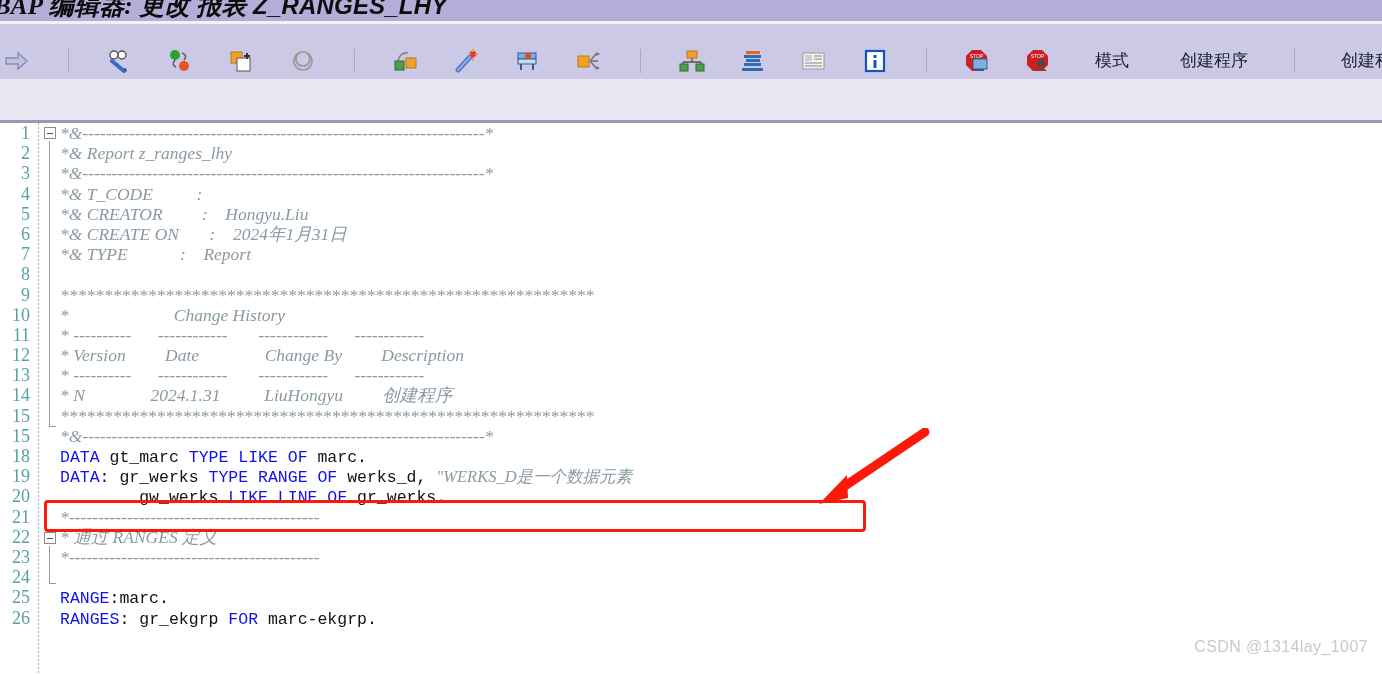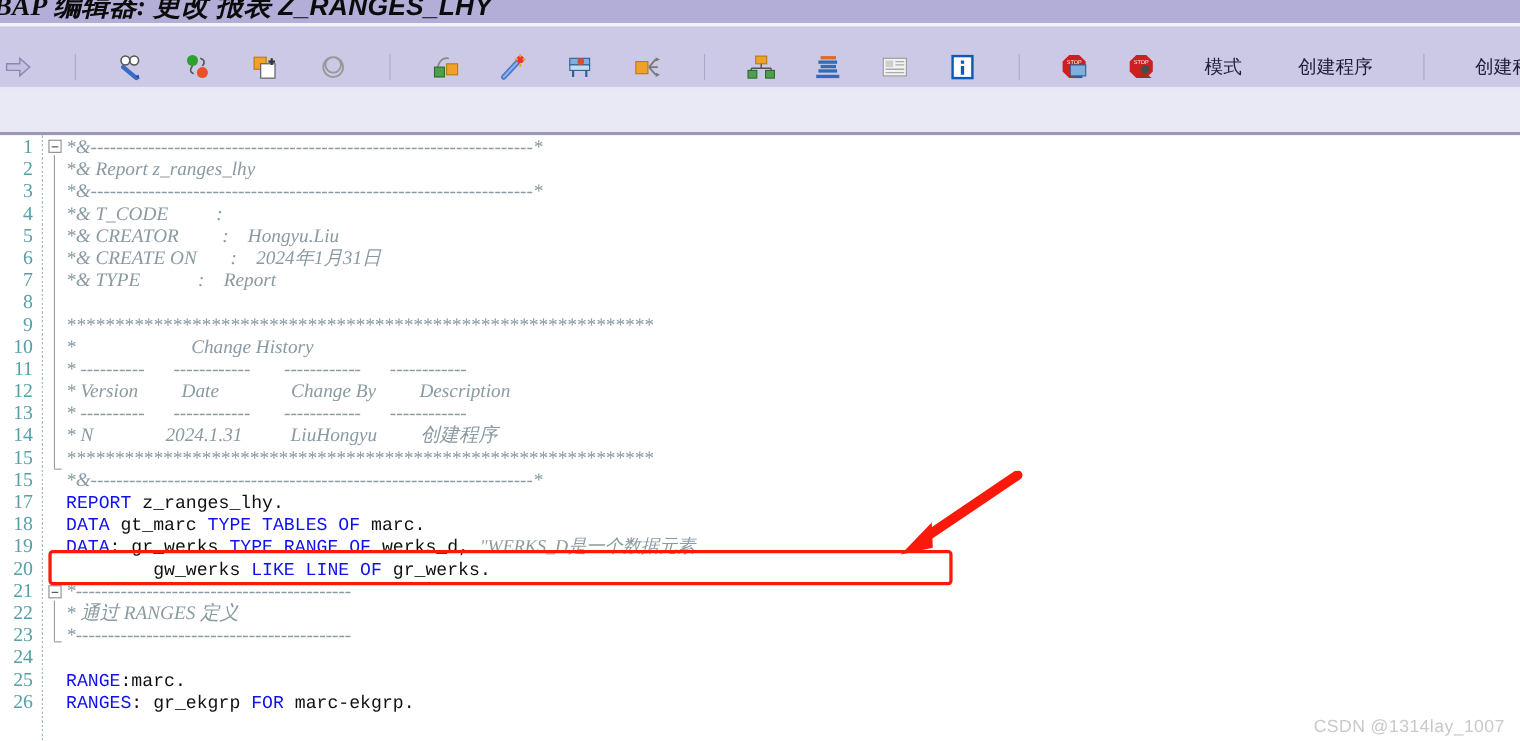--- a/index.html
+++ b/index.html
@@ -135,21 +135,21 @@
   .redbox{
     position:absolute; left:44px; top:500px; width:822px; height:32px;
     border:3px solid #fb1a09; border-radius:4px;
     pointer-events:none;
   }
   .arrow-svg{
     position:absolute; left:795px; top:428px; width:140px; height:85px;
     pointer-events:none;
   }
   .watermark{
-    position:absolute; right:14px; bottom:4px;
+    position:absolute; right:14px; bottom:18px;
     font-family:"Liberation Sans", sans-serif;
     font-size:16px; color:#c9c9c9; letter-spacing:0.4px;
   }
 </style>
 </head>
 <body>
 
 <div class="titlebar">
   <div class="title"><span>BAP 编辑器: 更改 报表 </span><span class="mono">Z_RANGES_LHY</span></div>
 </div>
@@ -303,22 +303,21 @@
       <div class="code-line"><div class="ln">7</div><div class="txt"><span class="cmt">*&amp; TYPE            :    Report</span></div></div>
       <div class="code-line"><div class="ln">8</div></div>
       <div class="code-line"><div class="ln">9</div><div class="txt"><span class="cmt">*************************************************************</span></div></div>
       <div class="code-line"><div class="ln">10</div><div class="txt"><span class="cmt">*                        Change History</span></div></div>
       <div class="code-line"><div class="ln">11</div><div class="txt"><span class="cmt">* ----------      ------------       ------------      ------------</span></div></div>
       <div class="code-line"><div class="ln">12</div><div class="txt"><span class="cmt">* Version         Date               Change By         Description</span></div></div>
       <div class="code-line"><div class="ln">13</div><div class="txt"><span class="cmt">* ----------      ------------       ------------      ------------</span></div></div>
       <div class="code-line"><div class="ln">14</div><div class="txt"><span class="cmt">* N               2024.1.31          LiuHongyu         创建程序</span></div></div>
       <div class="code-line"><div class="ln">15</div><div class="txt"><span class="cmt">*************************************************************</span></div></div>
       <div class="code-line"><div class="ln">15</div><div class="txt"><span class="cmt">*&amp;---------------------------------------------------------------------*</span></div></div>
-      <div class="code-line"><div class="ln">17</div><div class="txt"><span class="kw">REPORT</span><span class="id"> z_ranges_lhy.</span></div></div>
-      <div class="code-line"><div class="ln">18</div><div class="txt"><span class="kw">DATA</span><span class="id"> gt_marc </span><span class="kw">TYPE TABLES OF</span><span class="id"> marc.</span></div></div>
+      <div class="code-line"><div class="ln">18</div><div class="txt"><span class="kw">DATA</span><span class="id"> gt_marc </span><span class="kw">TYPE LIKE OF</span><span class="id"> marc.</span></div></div>
       <div class="code-line"><div class="ln">19</div><div class="txt"><span class="kw">DATA</span><span class="id">: gr_werks </span><span class="kw">TYPE RANGE OF</span><span class="id"> werks_d, </span><span class="inl">"WERKS_D是一个数据元素</span></div></div>
       <div class="code-line"><div class="ln">20</div><div class="txt"><span class="id">        gw_werks </span><span class="kw">LIKE LINE OF</span><span class="id"> gr_werks.</span></div></div>
       <div class="code-line"><div class="ln">21</div><div class="txt"><span class="cmt">*-------------------------------------------</span></div></div>
       <div class="code-line"><div class="ln">22</div><div class="txt"><span class="cmt">* 通过 RANGES 定义</span></div></div>
       <div class="code-line"><div class="ln">23</div><div class="txt"><span class="cmt">*-------------------------------------------</span></div></div>
       <div class="code-line"><div class="ln">24</div><div class="txt"><span class=""></span></div></div>
       <div class="code-line"><div class="ln">25</div><div class="txt"><span class="kw">RANGE</span><span class="id">:marc.</span></div></div>
       <div class="code-line"><div class="ln">26</div><div class="txt"><span class="kw">RANGES</span><span class="id">: gr_ekgrp </span><span class="kw">FOR</span><span class="id"> marc-ekgrp.</span></div></div>
     </div>
 

